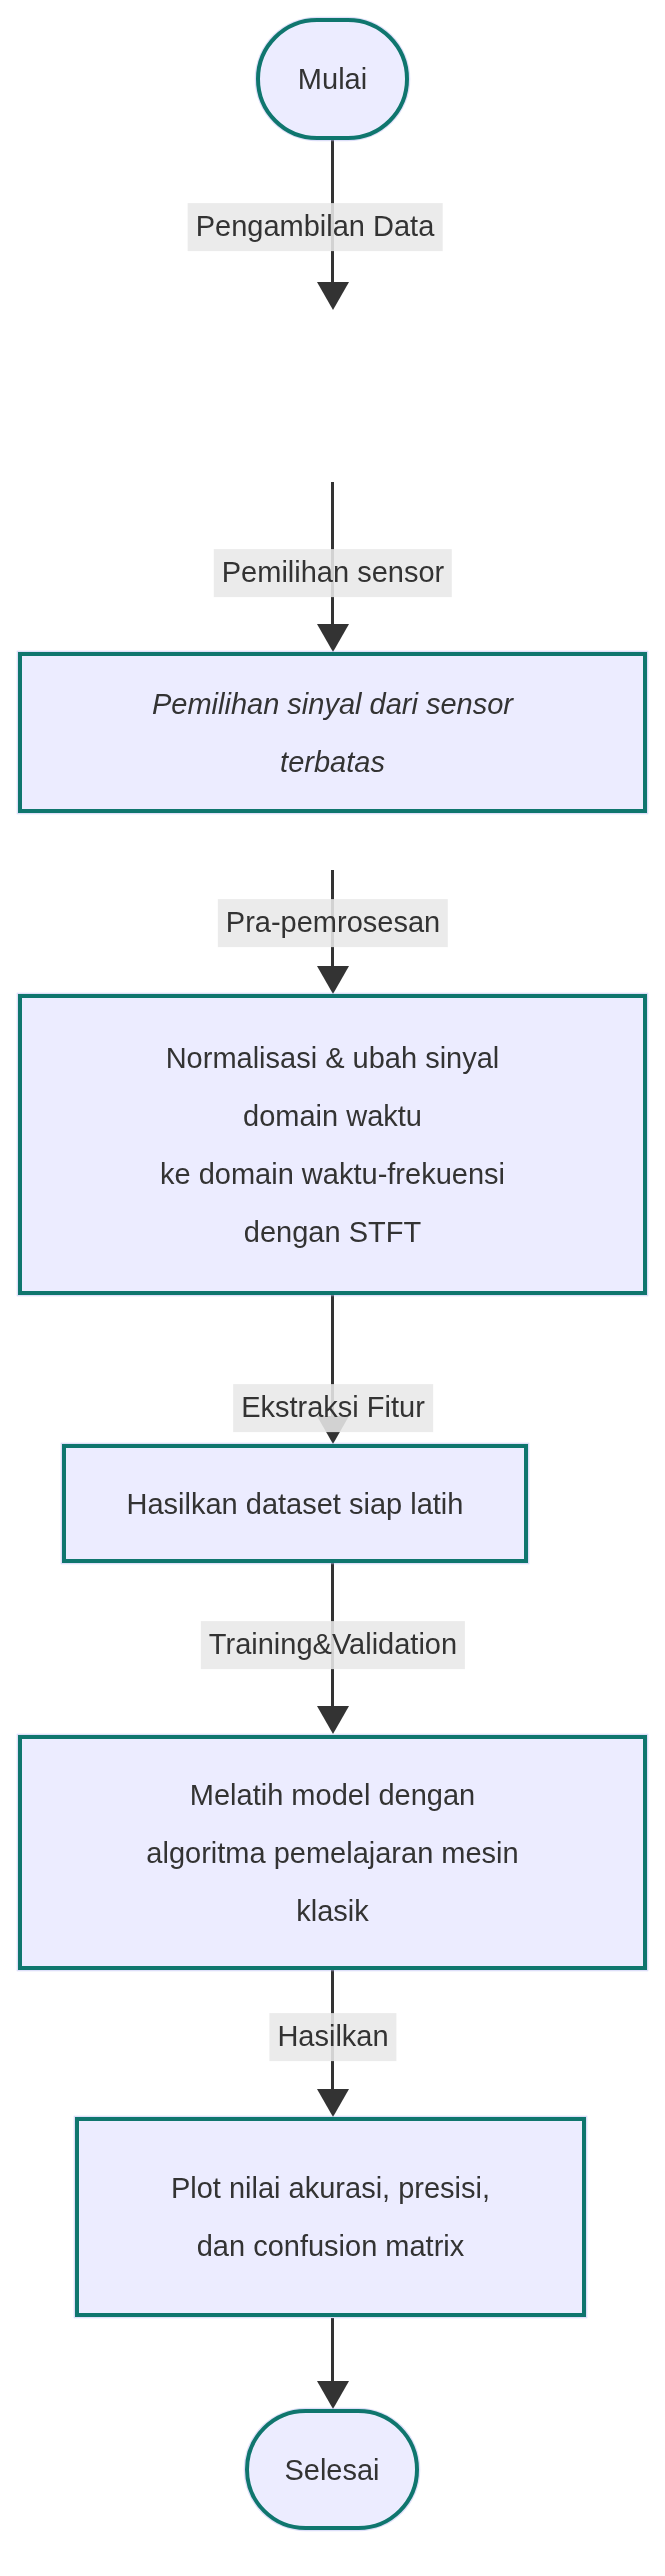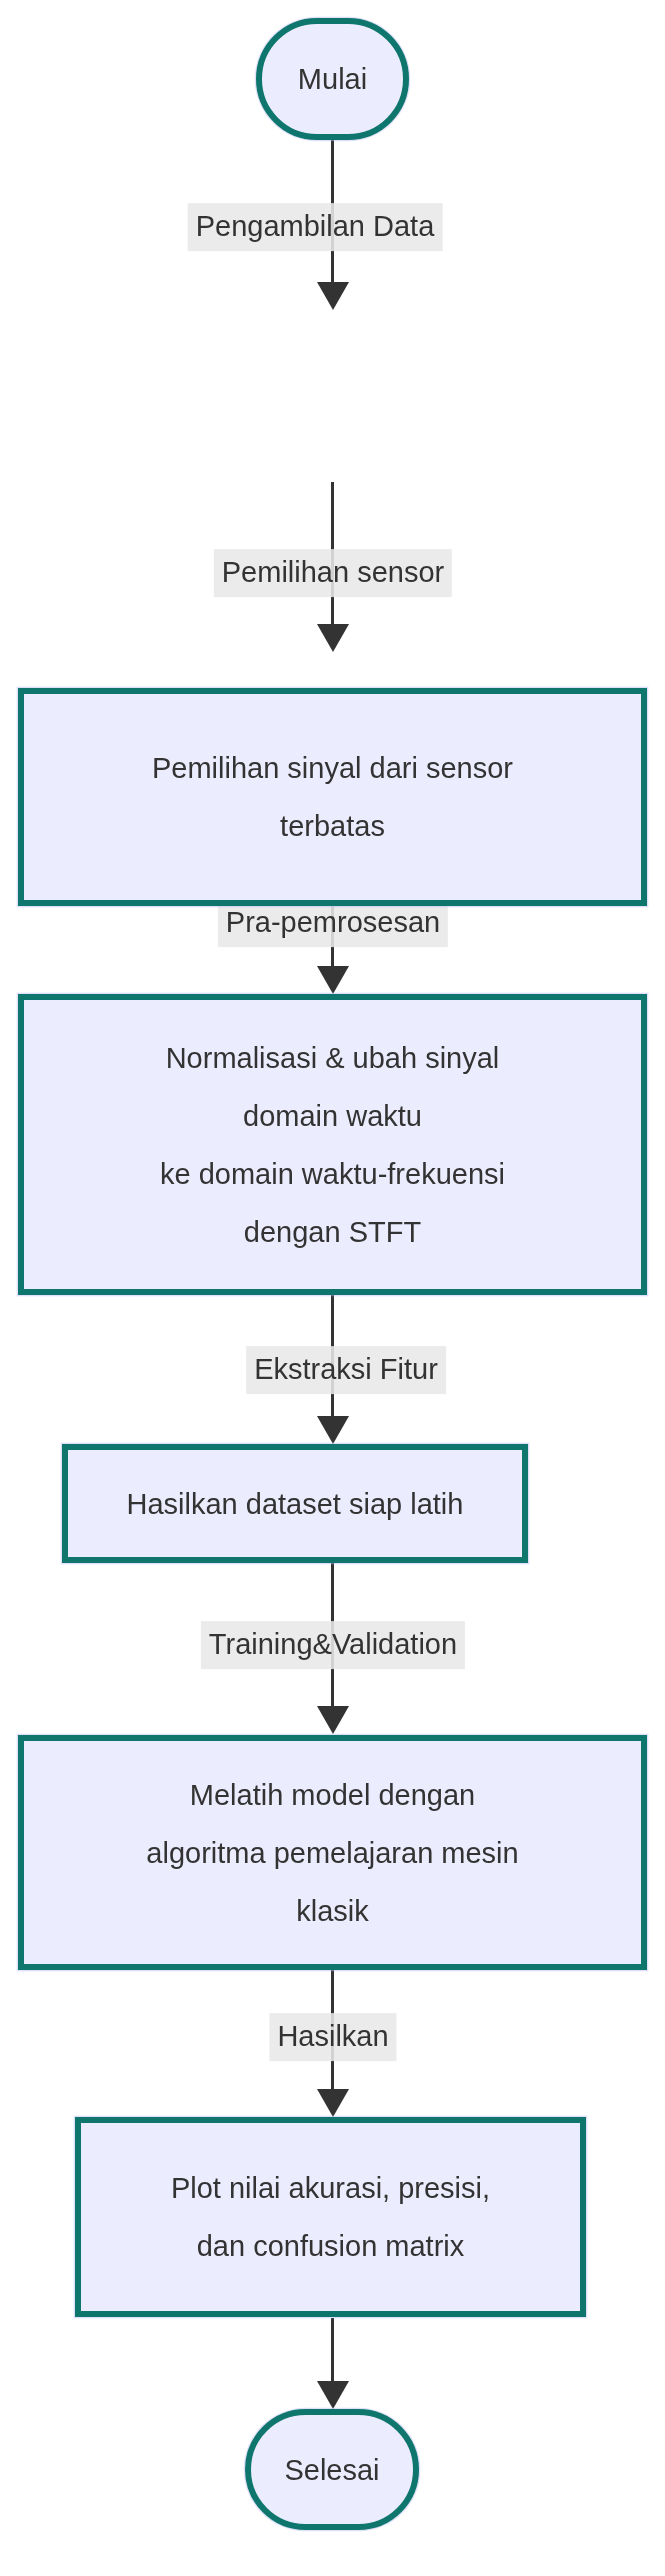--- a/index.html
+++ b/index.html
@@ -14,21 +14,21 @@
     height: 2576px;
     background: #ffffff;
     overflow: hidden;
     color: #333333;
   }
   
   .node {
     position: absolute;
     box-sizing: border-box;
     background: #ECECFF;
-    border: 6px solid #0f766e;
+    border: 4px solid #0f766e;
     box-shadow: 0 0 0 1.3px rgba(181, 184, 241, 0.45);
     display: flex;
     align-items: center;
     justify-content: center;
     text-align: center;
   }
   .node .label {
     font-size: 29px;
     line-height: 58px;
     color: #333333;
@@ -74,39 +74,39 @@
   <div class="edge-line" style="left:331px; top:482px; height:143px;"></div>
   <div class="arrowhead" style="left:317px; top:624px;"></div>
   <div class="edge-label" style="left:333px; top:573px;">Pemilihan sensor</div>
 
   <div class="edge-line" style="left:331px; top:870px; height:97px;"></div>
   <div class="arrowhead" style="left:317px; top:966px;"></div>
   <div class="edge-label" style="left:333px; top:923px;">Pra-pemrosesan</div>
 
   <div class="edge-line" style="left:331px; top:1295px; height:122px;"></div>
   <div class="arrowhead" style="left:317px; top:1416px;"></div>
-  <div class="edge-label" style="left:333px; top:1370px;margin-left:13px;">Ekstraksi Fitur</div>
+  <div class="edge-label" style="left:333px; top:1408px;">Ekstraksi Fitur</div>
 
   <div class="edge-line" style="left:331px; top:1563px; height:144px;"></div>
   <div class="arrowhead" style="left:317px; top:1706px;"></div>
   <div class="edge-label" style="left:333px; top:1645px;">Training&amp;Validation</div>
 
   <div class="edge-line" style="left:331px; top:1969px; height:121px;"></div>
   <div class="arrowhead" style="left:317px; top:2089px;"></div>
   <div class="edge-label" style="left:333px; top:2037px;">Hasilkan</div>
 
   <div class="edge-line" style="left:331px; top:2318px; height:64px;"></div>
   <div class="arrowhead" style="left:317px; top:2381px;"></div>
 
   <div class="node stadium" style="left:256px; top:18px; width:153px; height:122px;">
     <span class="label">Mulai</span>
   </div>
 
 
-  <div class="node" style="left:18px; top:688px; width:629px; height:218px;">
+  <div class="node" style="left:18px; top:652px; width:629px; height:161px;font-style:italic;">
     <span class="label">Pemilihan sinyal dari sensor
 terbatas</span>
   </div>
 
   <div class="node" style="left:18px; top:994px; width:629px; height:301px;">
     <span class="label">Normalisasi &amp; ubah sinyal
 domain waktu
 ke domain waktu-frekuensi
 dengan STFT</span>
   </div>

